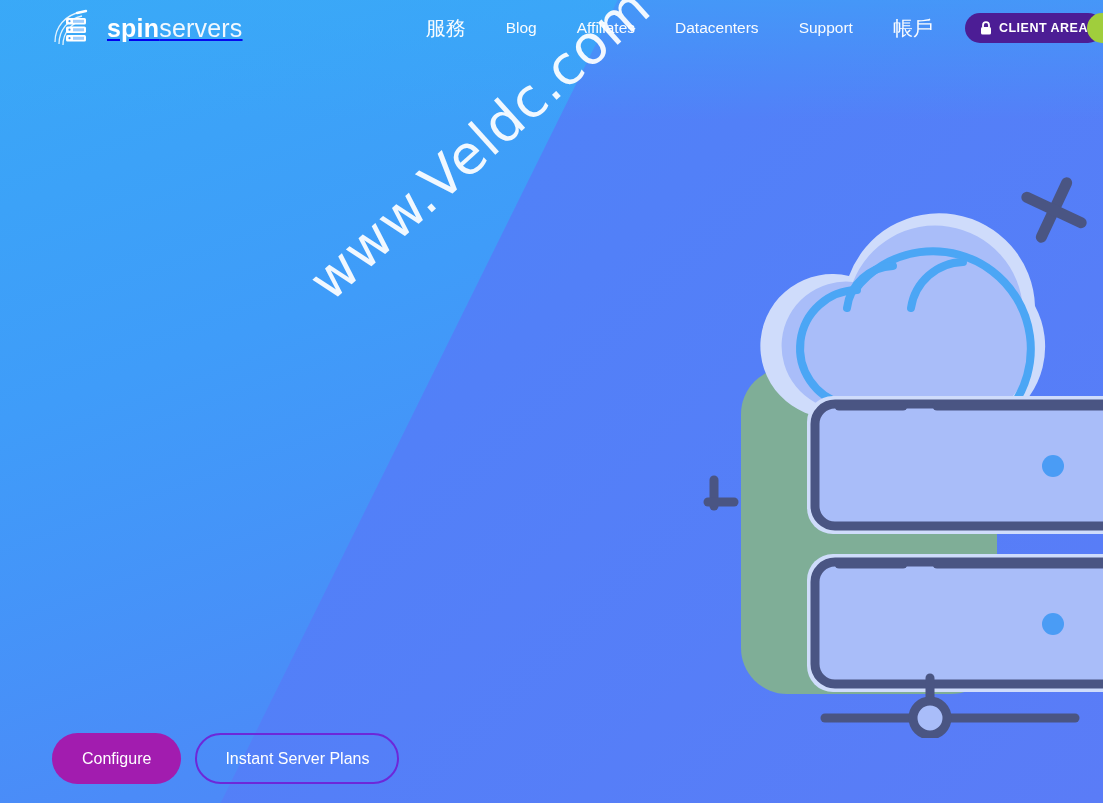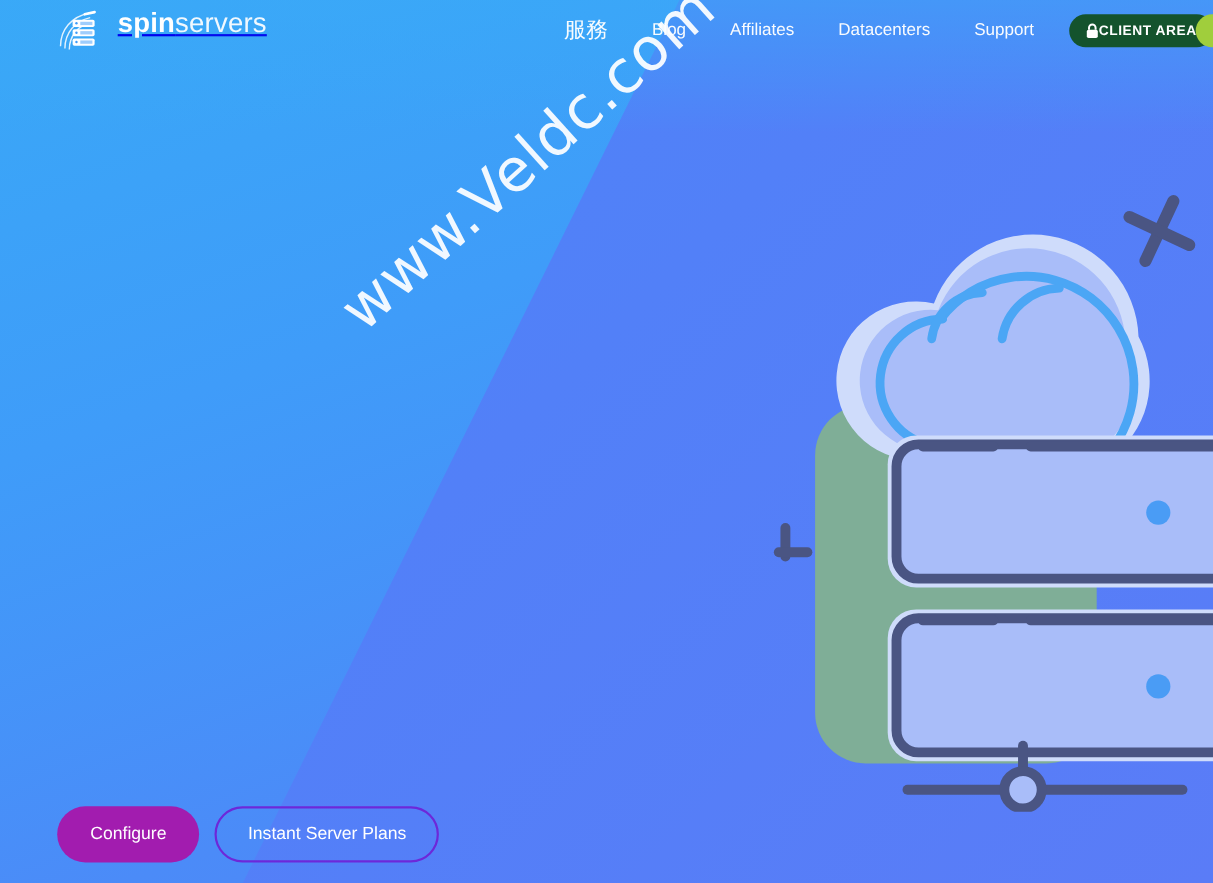--- a/index.html
+++ b/index.html
@@ -52,21 +52,21 @@
     pointer-events:none;
   }
 
   
   .header {
     position:absolute; left:0; top:0; right:0; height:56px;
     display:flex; align-items:center;
     padding:0 0 0 52px;
     z-index:20;
   }
-  .logo { display:flex; align-items:flex-start; gap:9px; }
+  .logo { display:flex; align-items:center; gap:9px; }
   .logo-mark { width:46px; height:38px; flex:0 0 auto; }
   .logo-text { font-size:25px; color:#fff; letter-spacing:.2px; line-height:1; }
   .logo-text .b { font-weight:700; }
   .logo-text .l { font-weight:400; opacity:.93; }
 
   .nav {
     display:flex; align-items:center; gap:0;
     margin-left:auto;
     padding-right:0;
   }
@@ -75,22 +75,22 @@
     font-size:15.5px;
     text-decoration:none;
     padding:0 20px;
     line-height:56px;
     white-space:nowrap;
     opacity:.97;
   }
   .nav-item.cjk { font-family:Liberation Sans, sans-serif; font-size:20px; }
 
   .client-btn {
-    display:flex; align-items:center; gap:0;
-    background:#14532d;
+    display:flex; align-items:center; gap:7px;
+    background:#4c1d95;
     color:#fff;
     border:none;
     border-radius:20px;
     height:30px;
     padding:0 15px;
     font-size:12.5px;
     font-weight:600;
     letter-spacing:.5px;
     cursor:pointer;
     margin-left:12px;
@@ -227,20 +227,21 @@
       </svg>
       <span class="logo-text"><span class="b">spin</span><span class="l">servers</span></span>
     </a>
 
     <nav class="nav">
       <a class="nav-item cjk" href="#">服務</a>
       <a class="nav-item" href="#">Blog</a>
       <a class="nav-item" href="#">Affiliates</a>
       <a class="nav-item" href="#">Datacenters</a>
       <a class="nav-item" href="#">Support</a>
+      <a class="nav-item cjk" href="#">帳戶</a>
 
       <button class="client-btn">
         <svg width="12" height="14" viewBox="0 0 12 14">
           <path d="M3 6 V4.2 A3 3 0 0 1 9 4.2 V6" stroke="#fff" stroke-width="1.8" fill="none"></path>
           <rect x="1" y="6" width="10" height="7.5" rx="1.6" fill="#fff"></rect>
         </svg>
         <span>CLIENT AREA</span>
       </button>
       <div class="client-btn-edge"></div>
     </nav>

